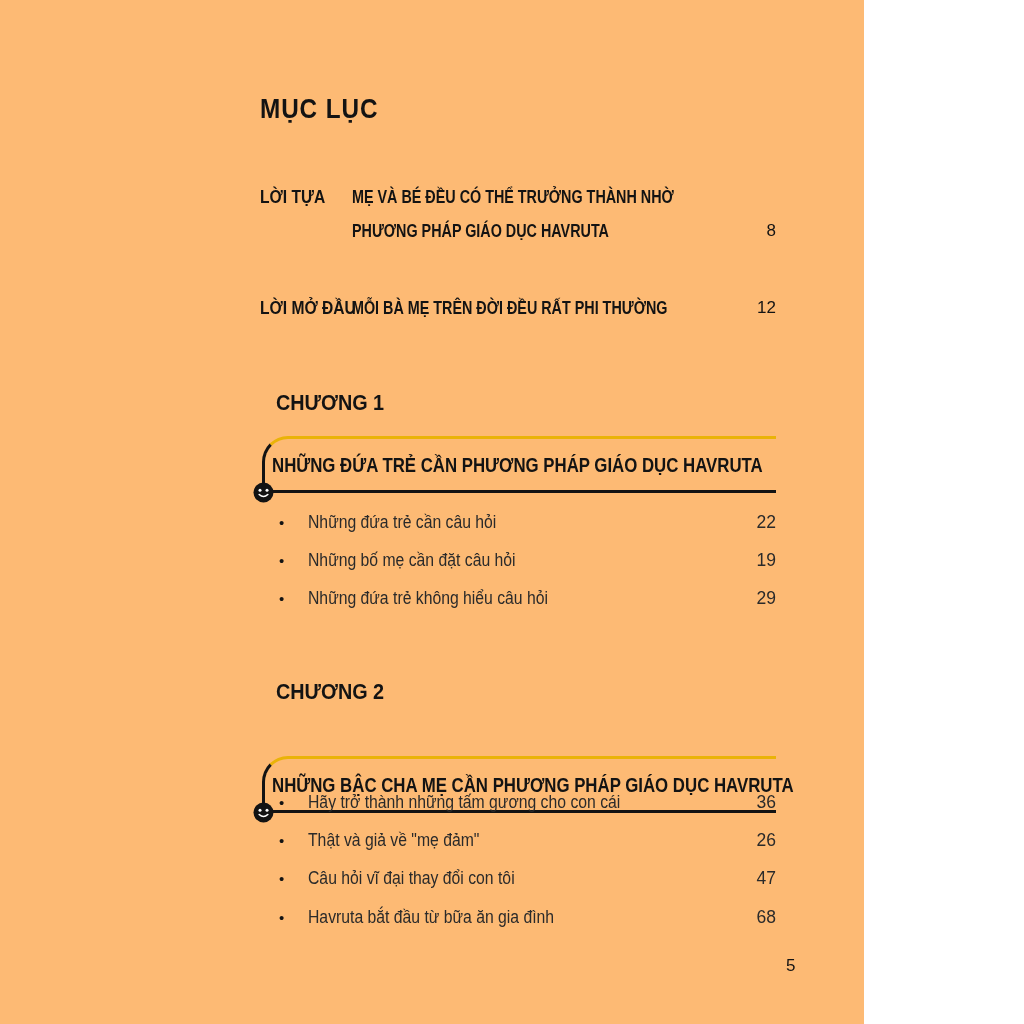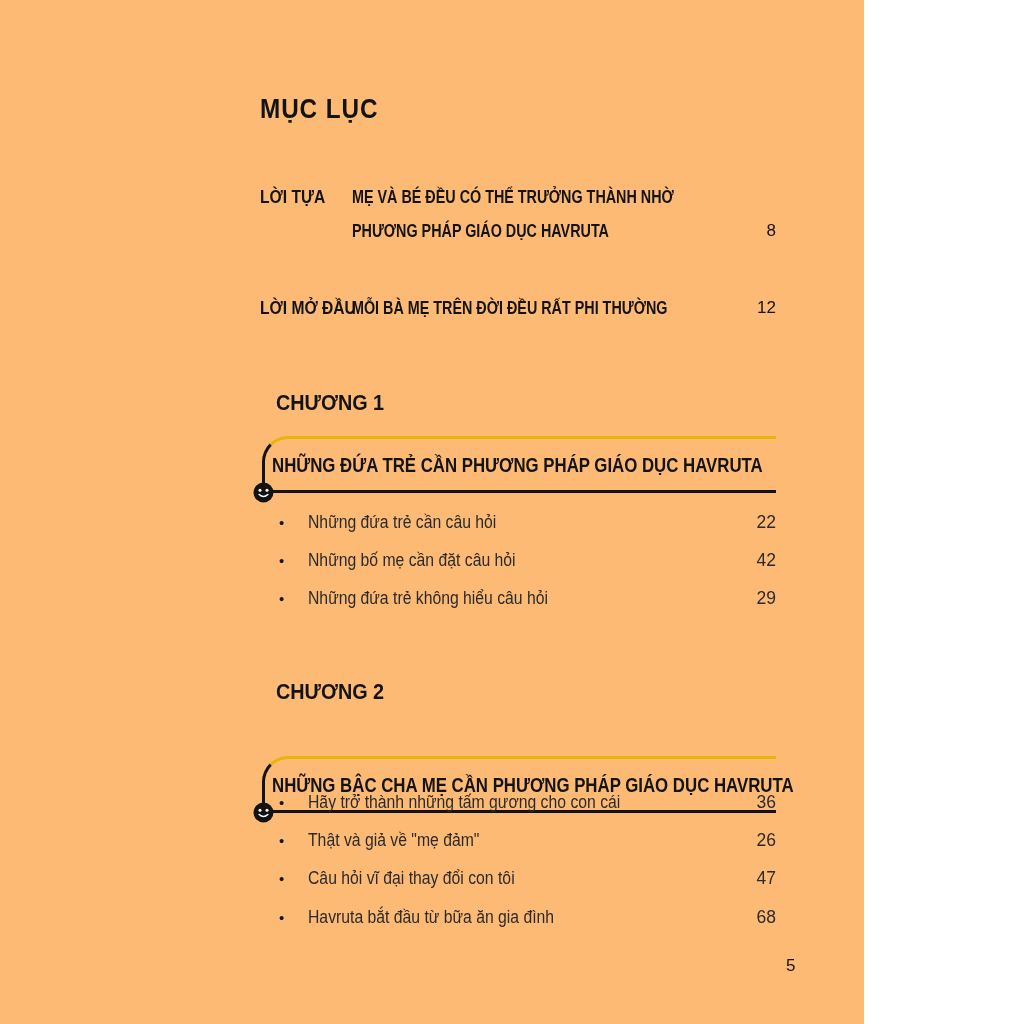--- a/index.html
+++ b/index.html
@@ -118,21 +118,21 @@
 
   <div class="item-list list-ch1">
     <div class="list-item">
       <span class="bullet">•</span>
       <span class="item-text"><span class="cond90">Những đứa trẻ cần câu hỏi</span></span>
       <span class="item-page">22</span>
     </div>
     <div class="list-item">
       <span class="bullet">•</span>
       <span class="item-text"><span class="cond90">Những bố mẹ cần đặt câu hỏi</span></span>
-      <span class="item-page">42</span>
+      <span class="item-page">19</span>
     </div>
     <div class="list-item">
       <span class="bullet">•</span>
       <span class="item-text"><span class="cond90">Những đứa trẻ không hiểu câu hỏi</span></span>
       <span class="item-page">29</span>
     </div>
   </div>
 
   <div class="ch-heading ch2-heading">
     <span class="cond90">CHƯƠNG 2</span>

